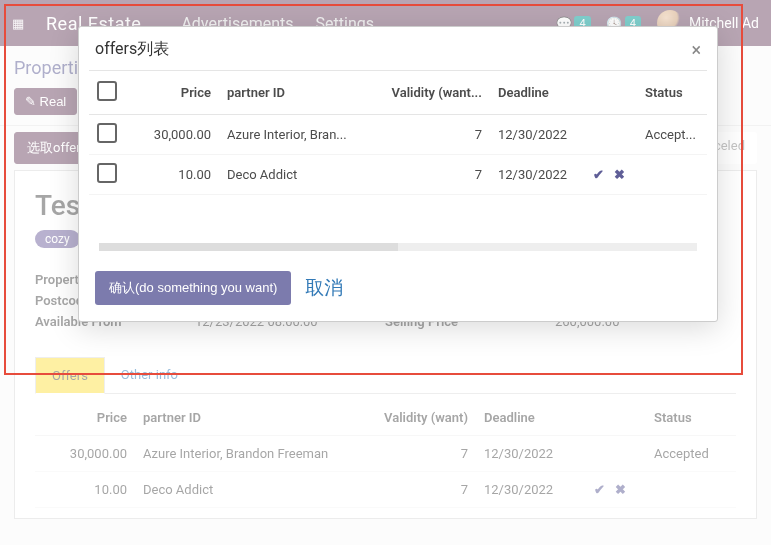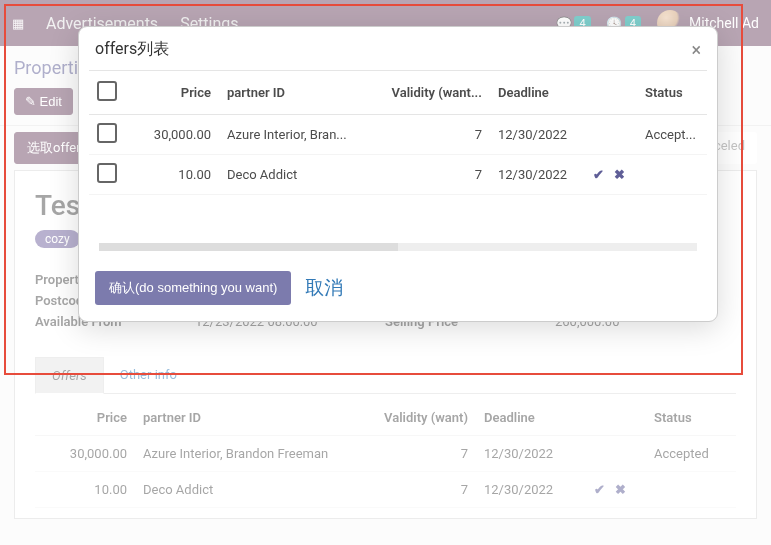--- a/index.html
+++ b/index.html
@@ -99,21 +99,21 @@
 
 
 .tabs {
   display: flex; border-bottom: 1px solid #ddd; margin-top: 28px;
 }
 .tab {
   padding: 10px 16px; color: #337ab7; font-size: 13px;
 }
 .tab.active {
   border: 1px solid #ddd; border-bottom-color: #fff;
-  margin-bottom: -1px; color: #4c4c4c; background: #e5e5e5; font-style: italic;
+  margin-bottom: -1px; color: #4c4c4c; background: #fde047;
 }
 
 
 .btable { border-collapse: collapse; width: 100%; margin-top: 6px; }
 .btable th { text-align: left; padding: 10px 8px; font-weight: 600; border-bottom: 1px solid #eee; font-size: 13px; }
 .btable th.r, .btable td.r { text-align: right; }
 .btable td { padding: 10px 8px; border-bottom: 1px solid #f5f5f5; font-size: 13px; }
 .ico-check { color: #5f5e97; font-weight: bold; }
 .ico-x { color: #5f5e97; font-weight: bold; margin-left: 10px; }
 
@@ -123,21 +123,21 @@
   background: rgba(255,255,255,0.5);
 }
 .red-frame {
   position: absolute; border: 2px solid #e74c3c;
   top: 4px; left: 4px; right: 28px; bottom: 170px;
 }
 .modal {
   position: absolute;
   top: 26px; left: 78px; width: 640px;
   background: #fff;
-  border: 1px solid #ccc; border-radius: 9px;
+  border: 1px solid #ccc; border-radius: 3px;
   box-shadow: 0 6px 30px rgba(0,0,0,.15);
   padding: 12px 0 16px;
 }
 .modal .m-head {
   display: flex; justify-content: space-between;
   padding: 0 16px 10px;
 }
 .modal .m-title { font-size: 16px; color: #333; }
 .modal .m-close { color: #888; font-size: 18px; cursor: pointer; }
 .modal .m-body { padding: 0 10px; }
@@ -169,20 +169,21 @@
   background: #7c7bad; color: #fff; border: none;
   padding: 8px 14px; font-size: 13px; border-radius: 3px;
 }
 .m-foot .cancel { color: #337ab7; font-size: 19px; }
 </style>
 </head>
 <body>
 
 <div class="topbar">
   <span class="apps-icon">▦</span>
+  <span class="brand">Real Estate</span>
   <span class="menu-item">Advertisements</span>
   <span class="menu-item">Settings</span>
   <span class="spacer"></span>
   <span class="badge-group">
     <span>💬</span>
     <span class="badge-num">4</span>
   </span>
   <span class="badge-group">
     <span>🕓</span>
     <span class="badge-num">4</span>
@@ -190,21 +191,21 @@
   <span class="avatar"></span>
   <span class="username">Mitchell Ad</span>
 </div>
 
 <div class="crumb-row">
   <span class="crumb">Properties</span>
 </div>
 
 <div class="actions-row">
   <button class="btn primary">
-    <span>✎ </span><span>Edit</span>
+    <span>✎ </span><span>Real</span>
   </button>
 </div>
 
 <div class="status-row">
   <span class="status-pill active">选取offers</span>
   <span class="collapse-caret">◀</span>
   <span class="status-pill" style="border:none">Canceled</span>
 </div>
 
 <div class="sheet">

